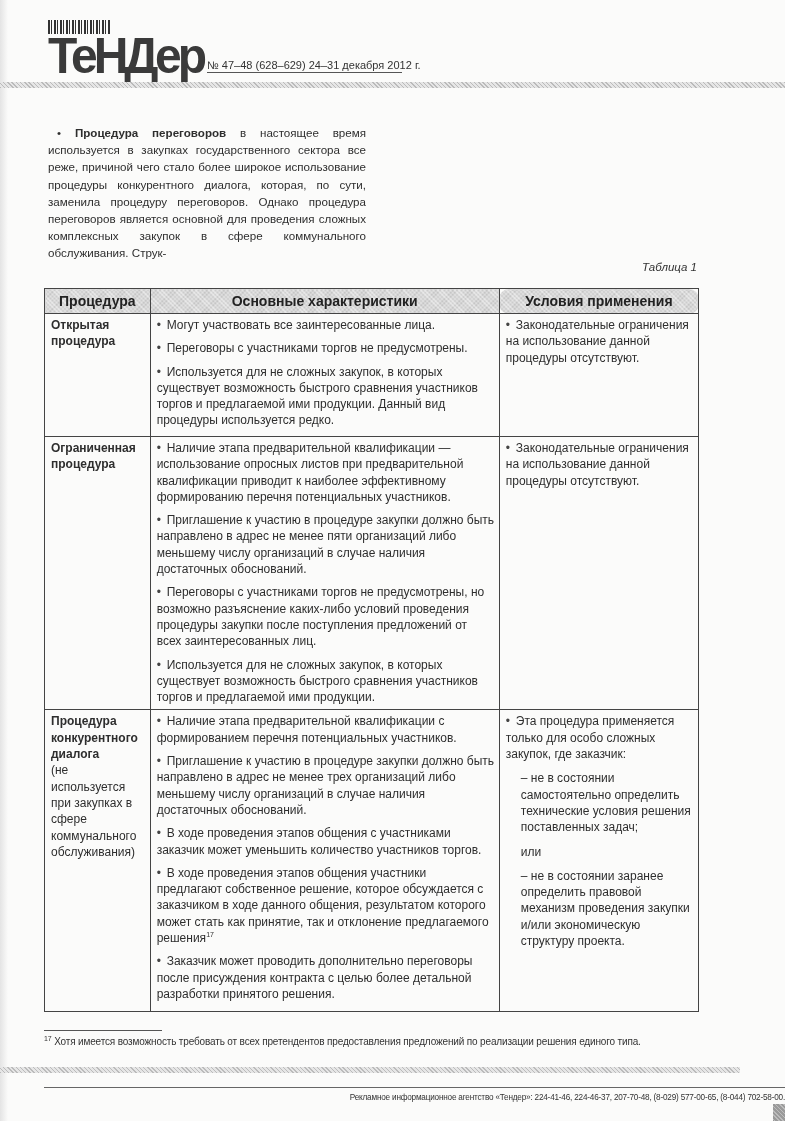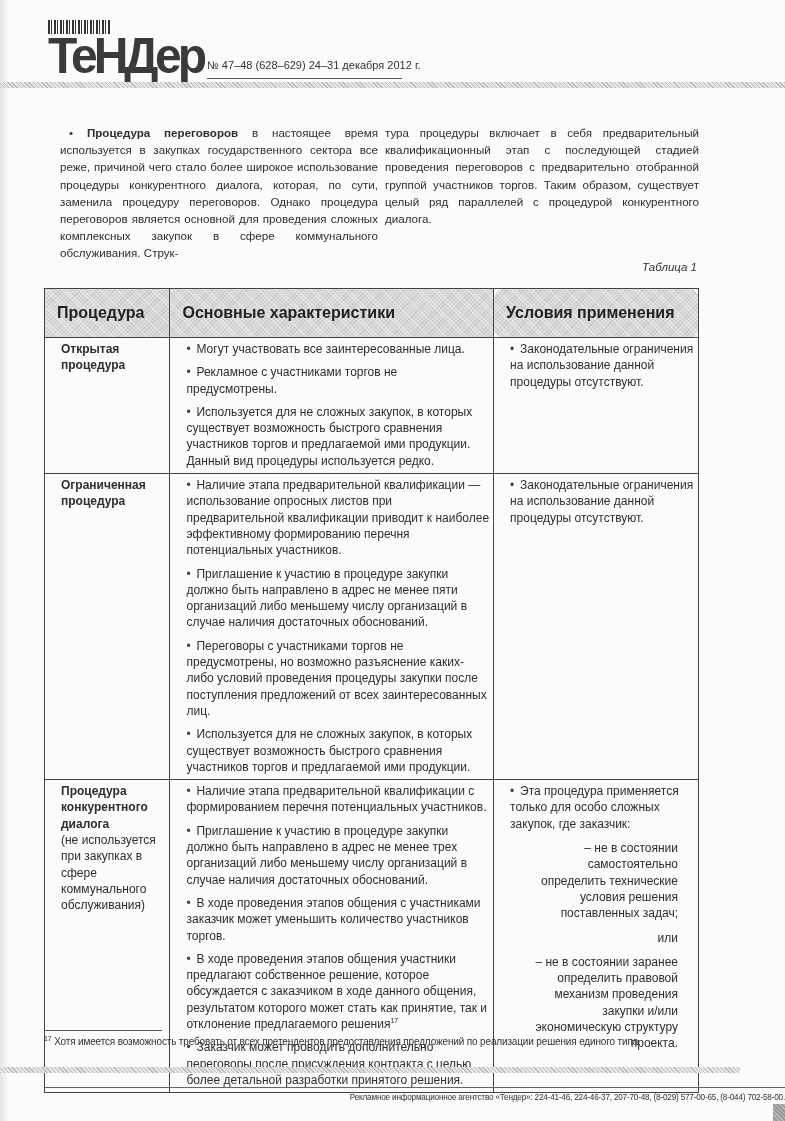--- a/index.html
+++ b/index.html
@@ -12,53 +12,53 @@
     background: linear-gradient(to right, #e4e4e4, #fbfbfa); }
 
   
   .logo { position: absolute; left: 48px; top: 20px; width: 160px; height: 58px; }
   .barcode { position: absolute; left: 0; top: 0; width: 62px; height: 14px;
     background: repeating-linear-gradient(to right, #333 0 2px, transparent 2px 3px, #333 3px 4px, transparent 4px 6px); }
   .logo-text { position: absolute; left: 0; top: 8px; font-family: "Liberation Sans", sans-serif;
     font-weight: bold; font-size: 48px; letter-spacing: -4px; color: #3a3a3a; line-height: 56px;
     transform: scaleY(1.05); }
   .issue { position: absolute; left: 207px; top: 59px; font-size: 11px; color: #333;
-    border-bottom: 1px solid #555; padding-bottom: 7px; width: 195px; white-space: nowrap; }
+    border-bottom: 1px solid #555; padding-bottom: 1px; width: 195px; white-space: nowrap; }
   .hatch-band { position: absolute; left: 0; height: 6px; width: 785px;
     background: repeating-linear-gradient(45deg, #bbb 0 1px, #e6e6e6 1px 3px); }
   .hatch-top { top: 82px; }
 
   
   .col { position: absolute; top: 124px; font-size: 11.6px; line-height: 17.2px; text-align: justify; color: #2e2e2e; }
-  .col-left { left: 60px; width: 318px; }
+  .col-left { left: 48px; width: 318px; }
   .col-right { left: 385px; width: 314px; }
   .col p { margin: 0; }
   .col .indent { text-indent: 9px; }
   .b { font-weight: bold; }
 
   .table-caption { position: absolute; right: 88px; top: 261px; font-size: 11.5px; font-style: italic; color: #333; }
 
   
   .tbl { position: absolute; left: 44px; top: 288px; width: 655px; border-collapse: collapse; font-size: 12px; line-height: 16.3px; color: #2e2e2e; }
   .tbl th, .tbl td { border: 1px solid #444; vertical-align: top; }
   .tbl th {
-    height: 24px; font-weight: bold; font-size: 16px; color: #222;
+    height: 24px; font-weight: bold; font-size: 14px; color: #222;
     background-color: #d8d8d8;
     background-image: repeating-linear-gradient(45deg, rgba(255,255,255,0.55) 0 1px, transparent 1px 3px),
                       repeating-linear-gradient(-45deg, rgba(120,120,120,0.25) 0 1px, transparent 1px 3px);
-    text-align: left; vertical-align: middle; padding: 12px;
+    text-align: center; vertical-align: middle; padding: 0;
   }
   .c1 { width: 104px; } .c2 { width: 346px; } .c3 { width: 197px; border-radius: 10px; }
-  .tbl td { padding: 3px 4px 4px 16px; }
+  .tbl td { padding: 3px 4px 4px 6px; }
   .proc-name { font-weight: bold; display: block; }
   .proc-note { display: block; font-weight: normal; }
   .item { margin: 0 0 7px 0; }
   .item:last-child { margin-bottom: 0; }
   .bullet { display: inline-block; width: 10px; text-align: left; color: #444; }
-  .dash-item { margin: 8px 16px 8px 15px; text-align: right; }
+  .dash-item { margin: 8px 0 8px 15px; }
   sup { font-size: 7px; line-height: 0; }
 
   
   .fn-rule { position: absolute; left: 44px; top: 1030px; width: 118px; border-top: 1px solid #555; }
   .footnote { position: absolute; left: 44px; top: 1036px; font-size: 10px; color: #333; white-space: nowrap; letter-spacing: -0.15px; }
   .footnote sup { font-size: 7px; }
   .hatch-bottom { top: 1067px; width: 740px; height: 6px; }
   .page-num { position: absolute; left: 734px; top: 1104px; width: 51px; height: 41px;
     background-color: #9a9a9a;
     background-image: repeating-linear-gradient(45deg, rgba(255,255,255,0.35) 0 1px, transparent 1px 3px);
@@ -75,42 +75,41 @@
   <div class="barcode"></div>
   <div class="logo-text">ТеНДер</div>
 </div>
 <div class="issue">№ 47–48 (628–629) 24–31 декабря 2012 г.</div>
 <div class="hatch-band hatch-top"></div>
 
 <div class="col col-left">
   <p class="indent"><span>•</span> <span class="b">Процедура переговоров</span><span> в настоящее время используется в закупках государственного сектора все реже, причиной чего стало более широкое использование процедуры конкурентного диалога, которая, по сути, заменила процедуру переговоров. Однако процедура переговоров является основной для проведения сложных комплексных закупок в сфере коммунального обслуживания. Струк-</span></p>
 </div>
 <div class="col col-right">
-  <p>тура процедуры включает в себя предварительный квалификационный этап с последующей стадией проведения переговоров с предварительно отобранной группой участников торгов. Таким образом, существует целый ряд параллелей с процедурой конкурентного диалога.</p>
 </div>
 
 <div class="table-caption">Таблица 1</div>
 
 <table class="tbl">
   <thead>
     <tr>
       <th class="c1">Процедура</th>
       <th class="c2">Основные характеристики</th>
       <th class="c3">Условия применения</th>
     </tr>
   </thead>
   <tbody>
 
     <tr style="height:123px">
       <td>
         <span class="proc-name">Открытая процедура</span>
       </td>
       <td>
         <div class="item"><span class="bullet">•</span><span>Могут участвовать все заинтересованные лица.</span></div>
-        <div class="item"><span class="bullet">•</span><span>Рекламное с участниками торгов не предусмотрены.</span></div>
+        <div class="item"><span class="bullet">•</span><span>Переговоры с участниками торгов не предусмотрены.</span></div>
         <div class="item"><span class="bullet">•</span><span>Используется для не сложных закупок, в которых существует возможность быстрого сравнения участников торгов и предлагаемой ими продукции. Данный вид процедуры используется редко.</span></div>
       </td>
       <td>
         <div class="item"><span class="bullet">•</span><span>Законодательные ограничения на использование данной процедуры отсутствуют.</span></div>
       </td>
     </tr>
 
     <tr style="height:273px">
       <td>
         <span class="proc-name">Ограниченная процедура</span>

